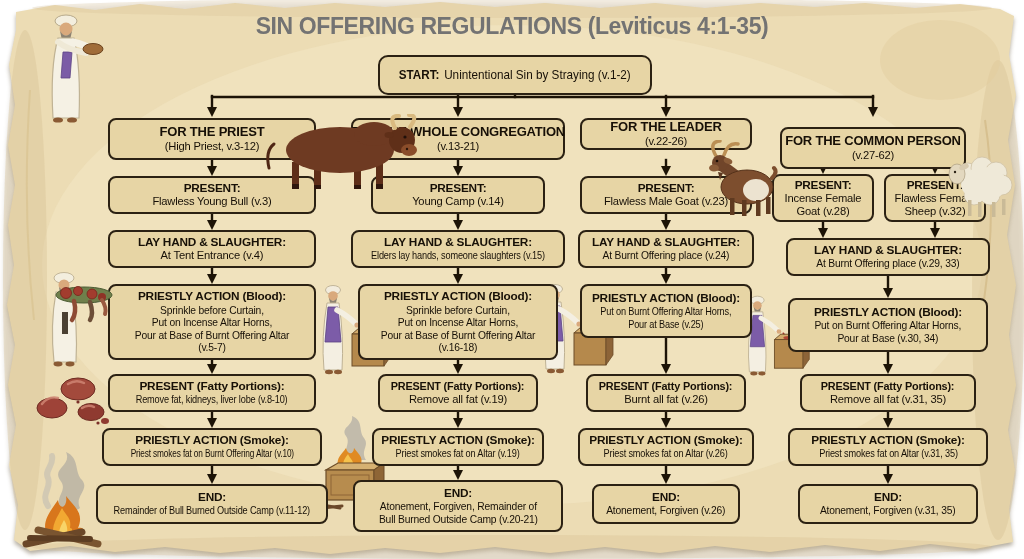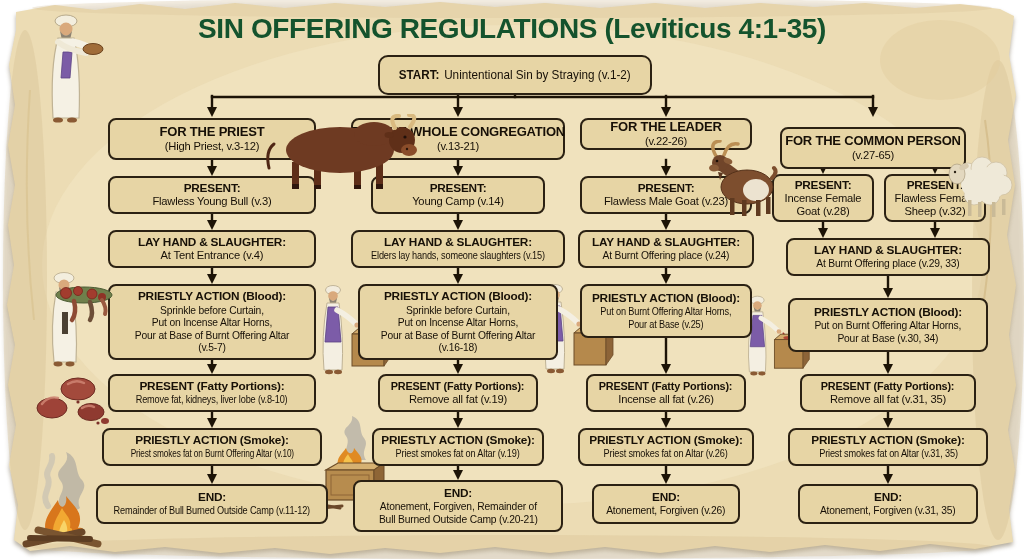--- a/index.html
+++ b/index.html
@@ -1,18 +1,18 @@
 <!DOCTYPE html>
 <html><head>
 <meta charset="utf-8">
 <style>
   html,body{margin:0;padding:0;background:#ffffff;}
   .stage{position:relative;width:1024px;height:559px;background:#ffffff;font-family:"Liberation Sans",sans-serif;overflow:hidden;}
   .layer{position:absolute;left:0;top:0;pointer-events:none;}
-  .title{position:absolute;left:0;top:13px;width:100%;text-align:center;font-weight:bold;font-size:28px;letter-spacing:-0.4px;color:#14532d;}
+  .title{position:absolute;left:0;top:13px;width:100%;text-align:center;font-weight:bold;font-size:23px;letter-spacing:-0.4px;color:#737373;}
   .startbox{position:absolute;display:flex;justify-content:center;align-items:center;background:#e7d5a5;border:2px solid #2b2113;border-radius:10px;font-size:12.6px;color:#171007;box-sizing:border-box;}
   .sline{display:flex;gap:5px;white-space:pre;transform:scaleX(.93);}
   .lbl{font-weight:bold;}
   .node{position:absolute;box-sizing:border-box;background:#e7d5a5;border:2px solid #2b2113;border-radius:8px;display:flex;flex-direction:column;justify-content:center;align-items:center;text-align:center;color:#171007;padding:1px 3px;line-height:1.12;}
   .nt{font-weight:bold;font-size:11.8px;letter-spacing:-0.2px;white-space:pre;}
   .nt-h{font-weight:bold;font-size:13px;letter-spacing:-0.2px;white-space:pre;}
   .nb{font-size:11.2px;letter-spacing:-0.2px;white-space:pre;}
   .sq1{transform:scaleX(.92);}
   .sq2{transform:scaleX(.82);}
   .sq3{transform:scaleX(.74);}
@@ -221,34 +221,34 @@
     <div class="nt">LAY HAND &amp; SLAUGHTER:</div>
     <div class="nb sq1">At Burnt Offering place (v.24)</div>
   </div>
   <div class="node" style="left:580px;top:284px;width:172px;height:54px">
     <div class="nt">PRIESTLY ACTION (Blood):</div>
     <div class="nb sq2">Put on Burnt Offering Altar Horns,
 Pour at Base (v.25)</div>
   </div>
   <div class="node" style="left:586px;top:374px;width:160px;height:38px">
     <div class="nt sq1">PRESENT (Fatty Portions):</div>
-    <div class="nb">Incense all fat (v.26)</div>
+    <div class="nb">Burnt all fat (v.26)</div>
   </div>
   <div class="node" style="left:578px;top:428px;width:176px;height:38px">
     <div class="nt">PRIESTLY ACTION (Smoke):</div>
     <div class="nb sq2">Priest smokes fat on Altar (v.26)</div>
   </div>
   <div class="node" style="left:592px;top:484px;width:148px;height:40px">
     <div class="nt">END:</div>
     <div class="nb sq1">Atonement, Forgiven (v.26)</div>
   </div>
 
   <div class="node" style="left:780px;top:127px;width:186px;height:42px">
     <div class="nt-h">FOR THE COMMON PERSON</div>
-    <div class="nb">(v.27-65)</div>
+    <div class="nb">(v.27-62)</div>
   </div>
   <div class="node" style="left:772px;top:174px;width:102px;height:48px">
     <div class="nt">PRESENT:</div>
     <div class="nb">Incense Female
 Goat (v.28)</div>
   </div>
   <div class="node" style="left:884px;top:174px;width:102px;height:48px">
     <div class="nt">PRESENT:</div>
     <div class="nb">Flawless Female
 Sheep (v.32)</div>

